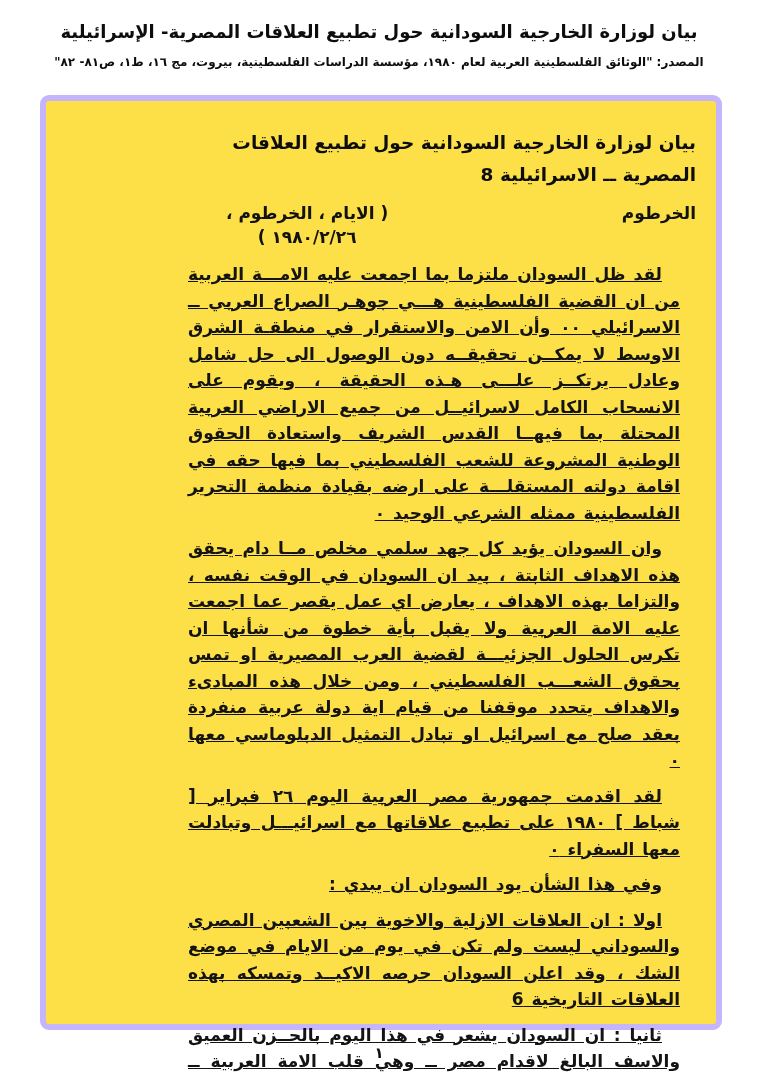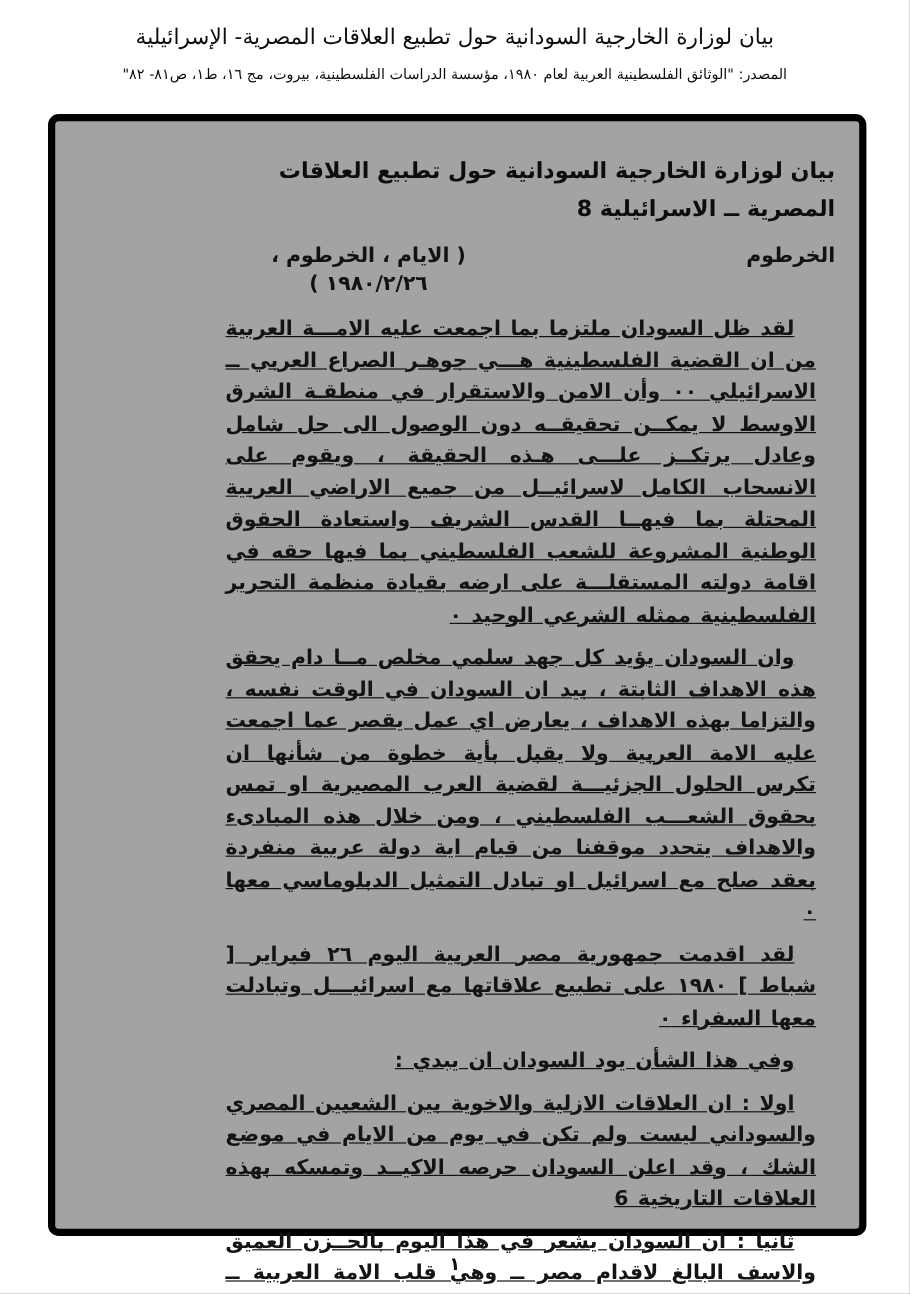--- a/index.html
+++ b/index.html
@@ -16,44 +16,44 @@
     position: relative;
     width: 758px;
     height: 1078px;
     direction: rtl;
   }
 
   
   .top-header {
     padding-top: 20px;
     text-align: center;
-    font-weight: normal;
+    font-weight: bold;
   }
   .hdr-title {
     font-size: 18px;
     line-height: 24px;
     color: #0d0d0d;
   }
   .hdr-source {
     margin-top: 10px;
     font-size: 12px;
     line-height: 16px;
     color: #0d0d0d;
   }
 
   
   .frame {
     position: absolute;
     left: 40px;
     top: 95px;
     width: 682px;
     height: 935px;
-    border: 6px solid #000000;
+    border: 6px solid #c4b5fd;
     border-radius: 9px;
-    background: #a3a3a3;
+    background: #fde047;
   }
 
   
   .doc {
     position: absolute;
     top: 26px;
     right: 20px;
     width: 508px;
     direction: rtl;
     font-weight: bold;

